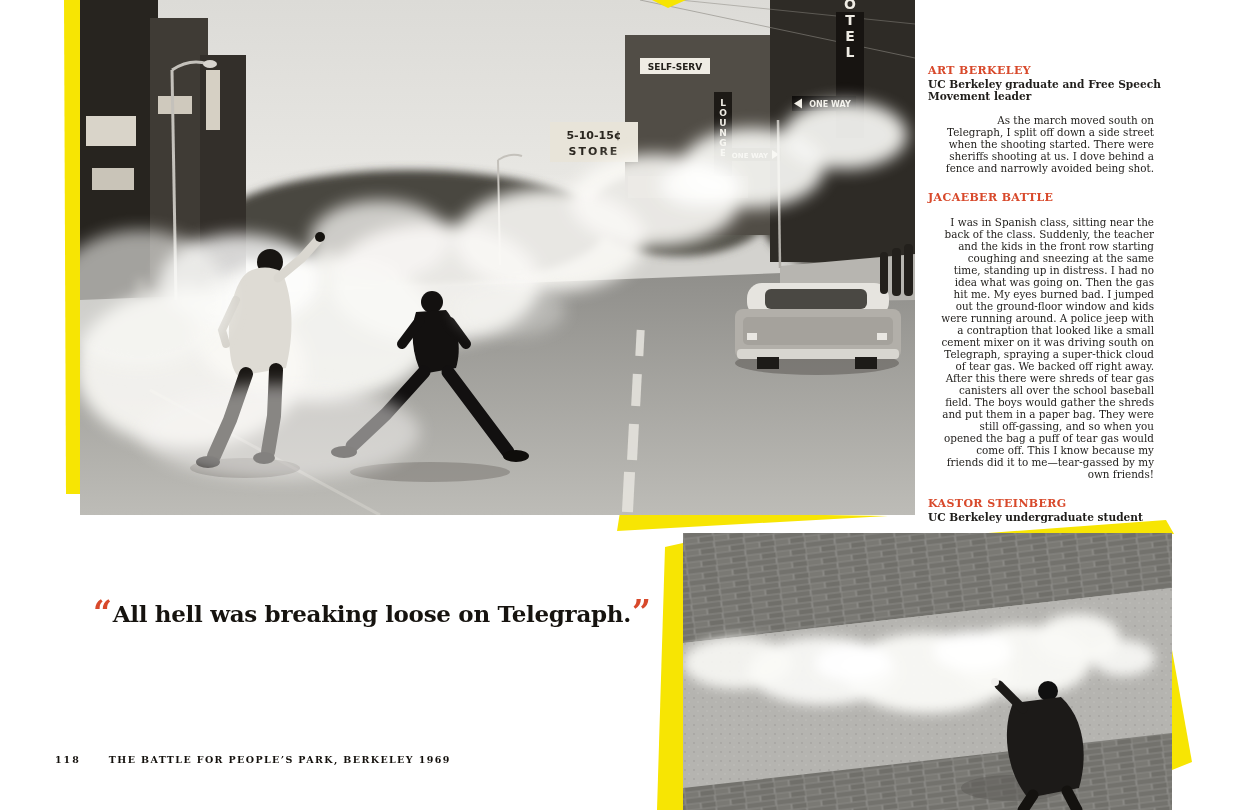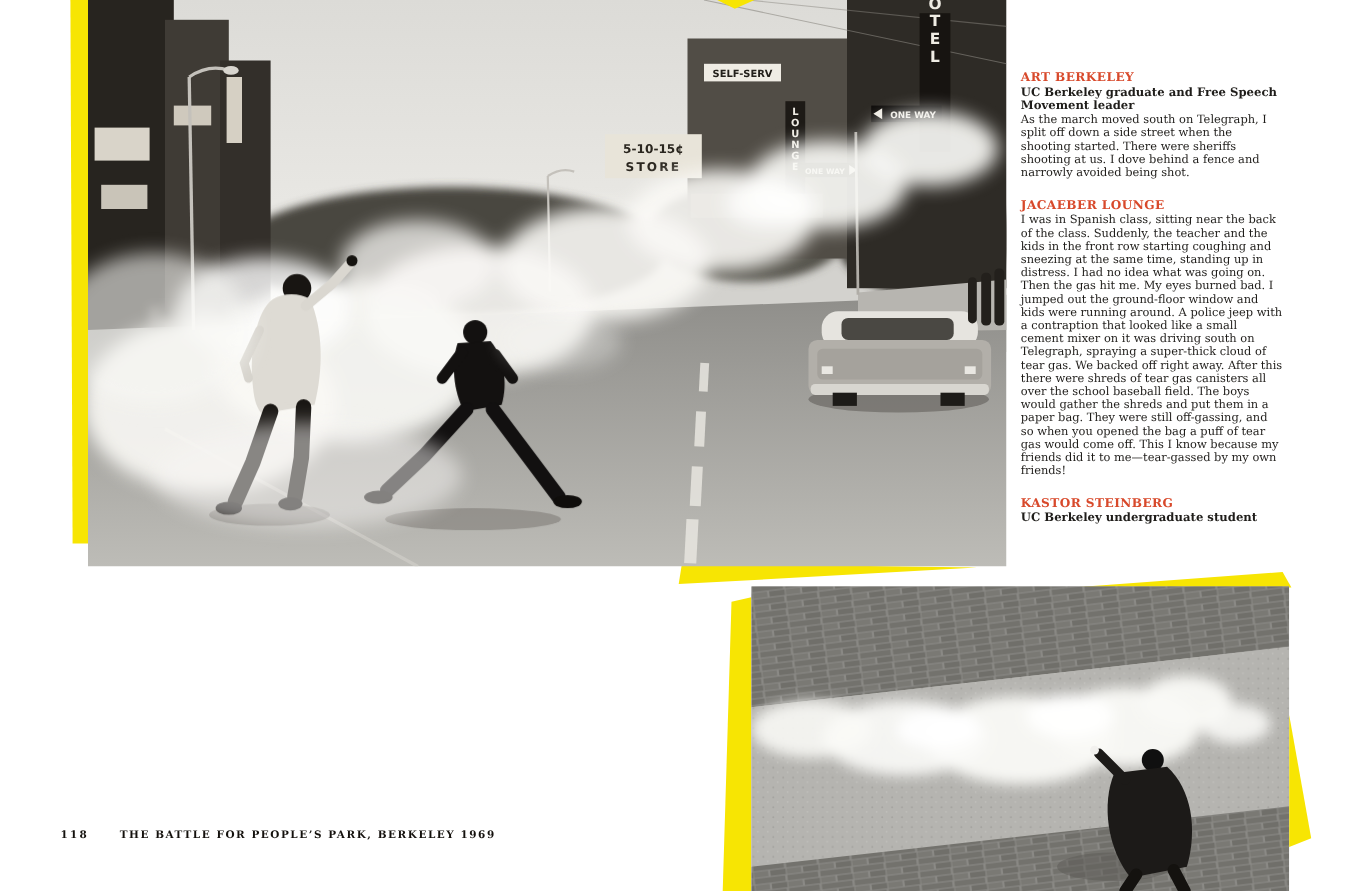--- a/index.html
+++ b/index.html
@@ -9,21 +9,21 @@
   .accents{position:absolute;left:0;top:0;width:1242px;height:810px;z-index:1;pointer-events:none;}
   .photo{position:absolute;z-index:2;display:block;}
   .photo-main{left:80px;top:0;width:835px;height:515px;}
   .photo-secondary{left:683px;top:533px;width:489px;height:277px;}
   .over-accent{position:absolute;z-index:3;pointer-events:none;}
 
   .testimony-column{position:absolute;left:928px;top:64px;width:238px;z-index:4;color:#1f1d1a;}
   .testimony{margin:0 0 17px 0;}
   .t-name{font-weight:bold;font-size:11px;letter-spacing:0.4px;color:#D8492B;line-height:13px;margin:0 0 1px 0;}
   .t-role{font-weight:bold;font-size:10.6px;line-height:12px;margin:0 0 1px 0;}
-  .t-text{font-size:10.4px;line-height:12px;margin:0;}
+  .t-text{font-size:10.4px;line-height:12px;margin:12px;text-align:right;}
 
   .pull-quote{position:absolute;left:93px;top:597px;width:500px;z-index:4;color:#16130f;
     font-weight:bold;font-size:23px;letter-spacing:-0.3px;line-height:34px;white-space:nowrap;}
   .q-mark{color:#D8492B;font-size:33px;font-weight:bold;position:relative;top:2px;line-height:0;}
   .q-open{margin-right:1px;}
   .q-close{margin-left:1px;}
 
   .footer{position:absolute;left:55px;top:754px;z-index:4;color:#14110d;
     font-weight:bold;font-size:9.5px;letter-spacing:1.4px;white-space:nowrap;}
   .footer .pageno{margin-right:28px;letter-spacing:2px;}
@@ -253,27 +253,30 @@
     </g>
   </svg>
 
   <aside class="testimony-column">
     <section class="testimony">
       <h3 class="t-name">ART BERKELEY</h3>
       <p class="t-role">UC Berkeley graduate and Free Speech Movement leader</p>
       <p class="t-text">As the march moved south on Telegraph, I split off down a side street when the shooting started. There were sheriffs shooting at us. I dove behind a fence and narrowly avoided being shot.</p>
     </section>
     <section class="testimony">
-      <h3 class="t-name">JACAEBER LOUNGE</h3>
+      <h3 class="t-name">JACAEBER BATTLE</h3>
       <p class="t-text">I was in Spanish class, sitting near the back of the class. Suddenly, the teacher and the kids in the front row starting coughing and sneezing at the same time, standing up in distress. I had no idea what was going on. Then the gas hit me. My eyes burned bad. I jumped out the ground-floor window and kids were running around. A police jeep with a contraption that looked like a small cement mixer on it was driving south on Telegraph, spraying a super-thick cloud of tear gas. We backed off right away. After this there were shreds of tear gas canisters all over the school baseball field. The boys would gather the shreds and put them in a paper bag. They were still off-gassing, and so when you opened the bag a puff of tear gas would come off. This I know because my friends did it to me—tear-gassed by my own friends!</p>
     </section>
     <section class="testimony">
       <h3 class="t-name">KASTOR STEINBERG</h3>
       <p class="t-role">UC Berkeley undergraduate student</p>
     </section>
   </aside>
 
+  <div class="pull-quote">
+    <span class="q-mark q-open">“</span><span>All hell was breaking loose on Telegraph.</span><span class="q-mark q-close">”</span>
+  </div>
 
   <div class="footer">
     <span class="pageno">118</span><span>THE BATTLE FOR PEOPLE’S PARK, BERKELEY 1969</span>
   </div>
 
 </div>
 
 </body></html>

